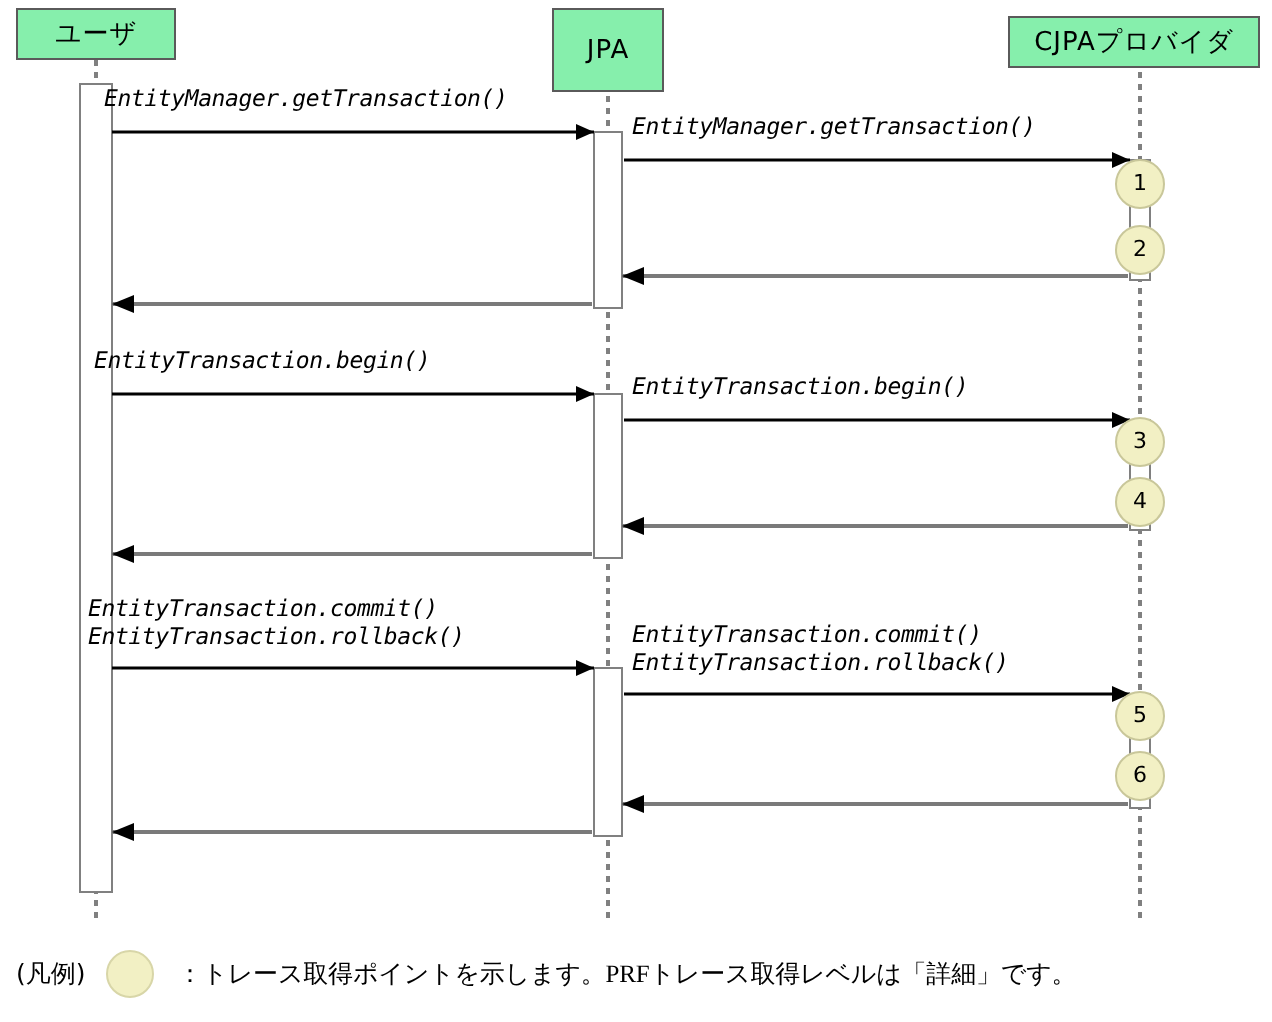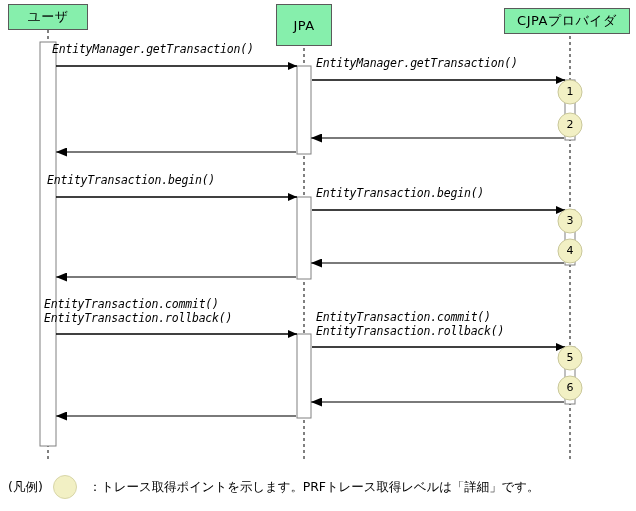--- a/index.html
+++ b/index.html
@@ -72,20 +72,21 @@
     width: 22px;
     height: 22px;
     border-radius: 50%;
     background: #f2f0c4;
     border: 1px solid #d8d6a8;
     margin-right: 12px;
     flex: 0 0 auto;
   }
   .legend-text {
     letter-spacing: -0.1px;
+    font-family: Liberation Serif, serif;
   }
 </style>
 </head>
 <body>
 
 <div id="diagram">
   <svg id="diagram-svg" width="636" height="511" viewBox="0 0 636 511" xmlns="http://www.w3.org/2000/svg">
     <defs>
       <marker id="arrow-call" markerWidth="9" markerHeight="8" refX="9" refY="4" orient="auto" markerUnits="userSpaceOnUse">
         <path d="M0,0 L9,4 L0,8 z" fill="#000000"></path>

